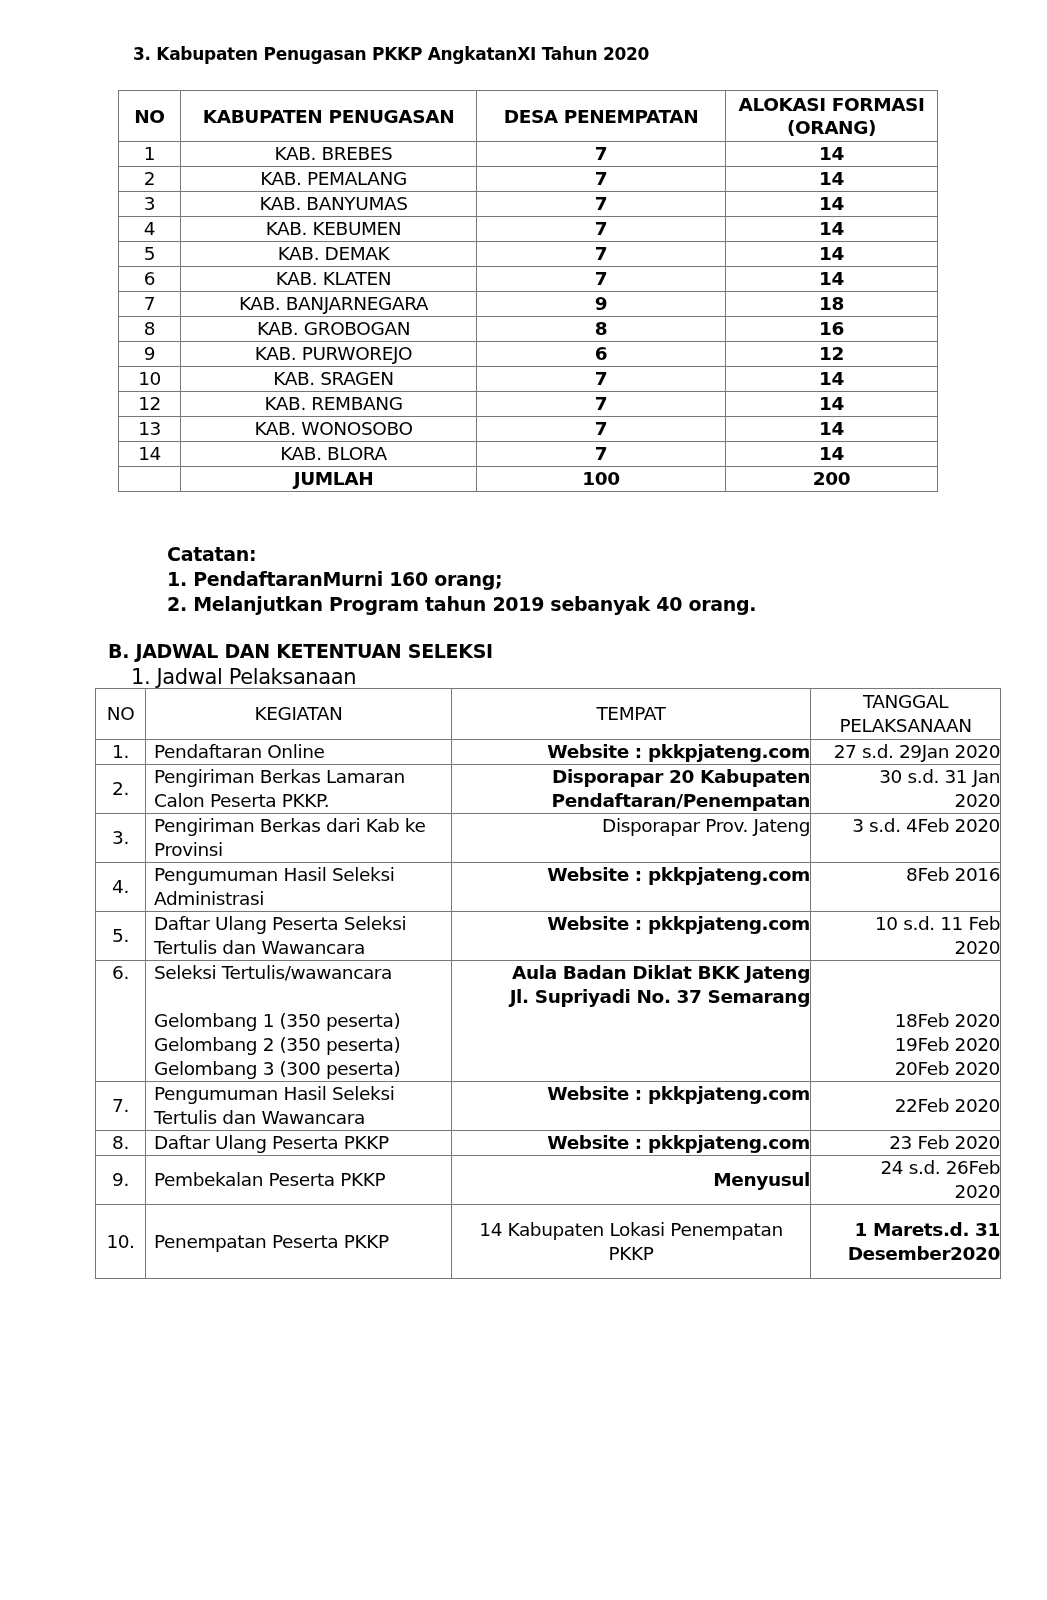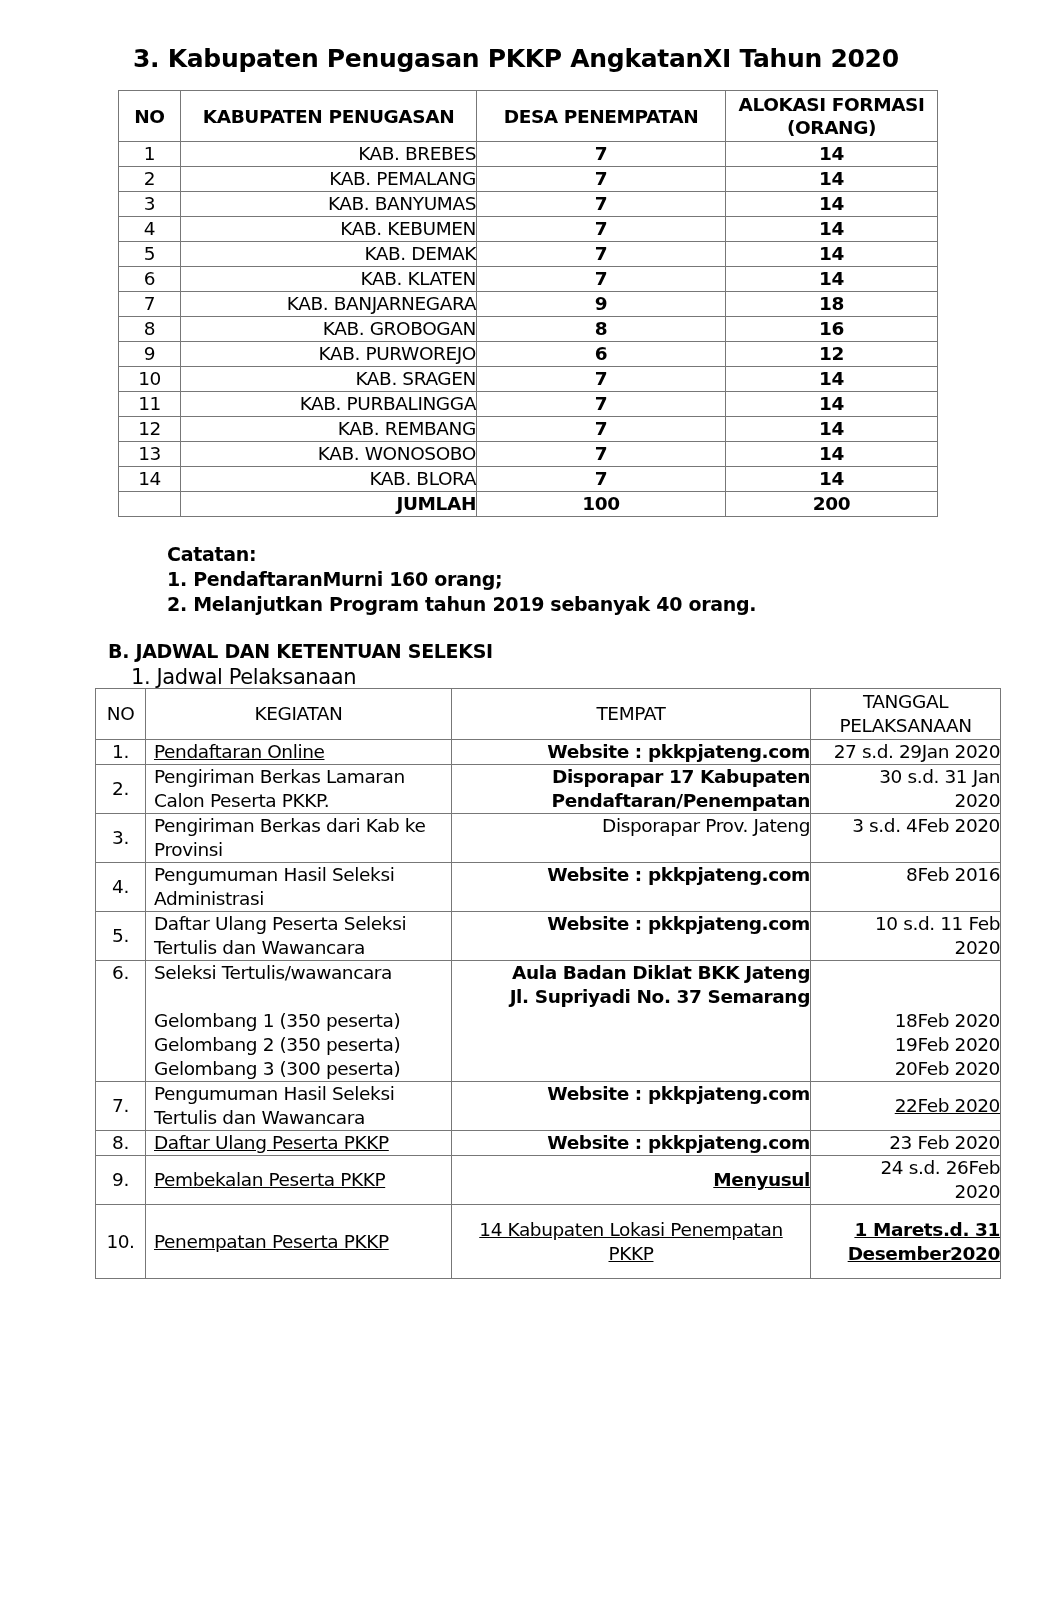--- a/index.html
+++ b/index.html
@@ -1,43 +1,43 @@
 <!DOCTYPE html>
 <html><head>
 <meta charset="utf-8">
 <style>
   html, body { margin: 0; padding: 0; background: #ffffff; }
   body {
     width: 1047px; height: 1600px; position: relative; overflow: hidden;
     font-family: "DejaVu Sans", sans-serif; color: #000; font-size: 19px;
   }
   .abs { position: absolute; }
-  .sec3-title { left: 133px; top: 44px; font-size: 25px; font-weight: bold; letter-spacing: -0.3px; }
+  .sec3-title { left: 133px; top: 44px; font-size: 17px; font-weight: bold; letter-spacing: -0.3px; }
   table { border-collapse: collapse; position: absolute; }
   td, th { border: 1.5px solid #777; padding: 0; font-weight: normal; }
   #t1 { left: 118px; top: 90px; width: 820px; }
   #t1 th { font-weight: bold; font-size: 18.5px; height: 50px; line-height: 23px; letter-spacing: -0.4px; }
   #t1 td { height: 24px; font-size: 18.5px; line-height: 22px; letter-spacing: -0.4px; }
   #t1 .c-no { width: 61px; text-align: center; }
-  #t1 .c-kab { width: 285px; text-align: right; padding-left: 10px; }
+  #t1 .c-kab { width: 285px; text-align: center; padding-left: 10px; }
   #t1 .c-desa { width: 248px; text-align: center; font-weight: bold; }
   #t1 .c-alo { text-align: center; font-weight: bold; }
   #t1 .bold { font-weight: bold; }
   .notes { left: 167px; top: 542px; font-size: 19px; font-weight: bold; line-height: 25px; letter-spacing: -0.3px; }
   .secB { left: 101px; top: 640px; font-size: 19px; font-weight: bold; letter-spacing: -0.3px; margin-left: 7px; }
   .secB-sub { left: 131px; top: 665px; font-size: 21px; letter-spacing: -0.4px; }
   #t2 { left: 95px; top: 688px; width: 906px; }
   #t2 td, #t2 th { font-size: 18.5px; line-height: 24px; letter-spacing: -0.4px; vertical-align: top; }
   #t2 th { text-align: center; vertical-align: middle; height: 50px; }
   #t2 .c-no { width: 49px; text-align: center; vertical-align: middle; }
   #t2 .c-keg { width: 297px; padding-left: 8px; text-align: left; }
   #t2 .c-tem { width: 350px; padding-left: 8px; text-align: right; }
   #t2 .c-tgl { text-align: right; }
   #t2 .bold { font-weight: bold; }
-  #t2 .vmid { vertical-align: middle; text-decoration: underline; }
+  #t2 .vmid { vertical-align: middle; }
   .line { display: block; }
   .gap { display: block; height: 24px; }
 </style>
 </head>
 <body>
 
 <div class="abs sec3-title">3.  Kabupaten Penugasan PKKP AngkatanXI Tahun 2020</div>
 
 <table id="t1">
   <thead>
@@ -106,26 +106,20 @@
         <td class="c-desa">6</td>
         <td class="c-alo">12</td>
       </tr>
       <tr>
         <td class="c-no">10</td>
         <td class="c-kab">KAB. SRAGEN</td>
         <td class="c-desa">7</td>
         <td class="c-alo">14</td>
       </tr>
       <tr>
-        <td class="c-no">11</td>
-        <td class="c-kab">KAB. PURBALINGGA</td>
-        <td class="c-desa">7</td>
-        <td class="c-alo">14</td>
-      </tr>
-      <tr>
         <td class="c-no">12</td>
         <td class="c-kab">KAB. REMBANG</td>
         <td class="c-desa">7</td>
         <td class="c-alo">14</td>
       </tr>
       <tr>
         <td class="c-no">13</td>
         <td class="c-kab">KAB. WONOSOBO</td>
         <td class="c-desa">7</td>
         <td class="c-alo">14</td>
@@ -181,21 +175,21 @@
           <span class="line">27 s.d. 29Jan 2020</span>
         </td>
       </tr>
       <tr>
         <td class="c-no">2.</td>
         <td class="c-keg">
           <span class="line">Pengiriman Berkas Lamaran</span>
           <span class="line">Calon Peserta PKKP.</span>
         </td>
         <td class="c-tem bold">
-          <span class="line">Disporapar  17 Kabupaten</span>
+          <span class="line">Disporapar  20 Kabupaten</span>
           <span class="line">Pendaftaran/Penempatan</span>
         </td>
         <td class="c-tgl">
           <span class="line">30 s.d. 31 Jan</span>
           <span class="line">2020</span>
         </td>
       </tr>
       <tr>
         <td class="c-no">3.</td>
         <td class="c-keg">

